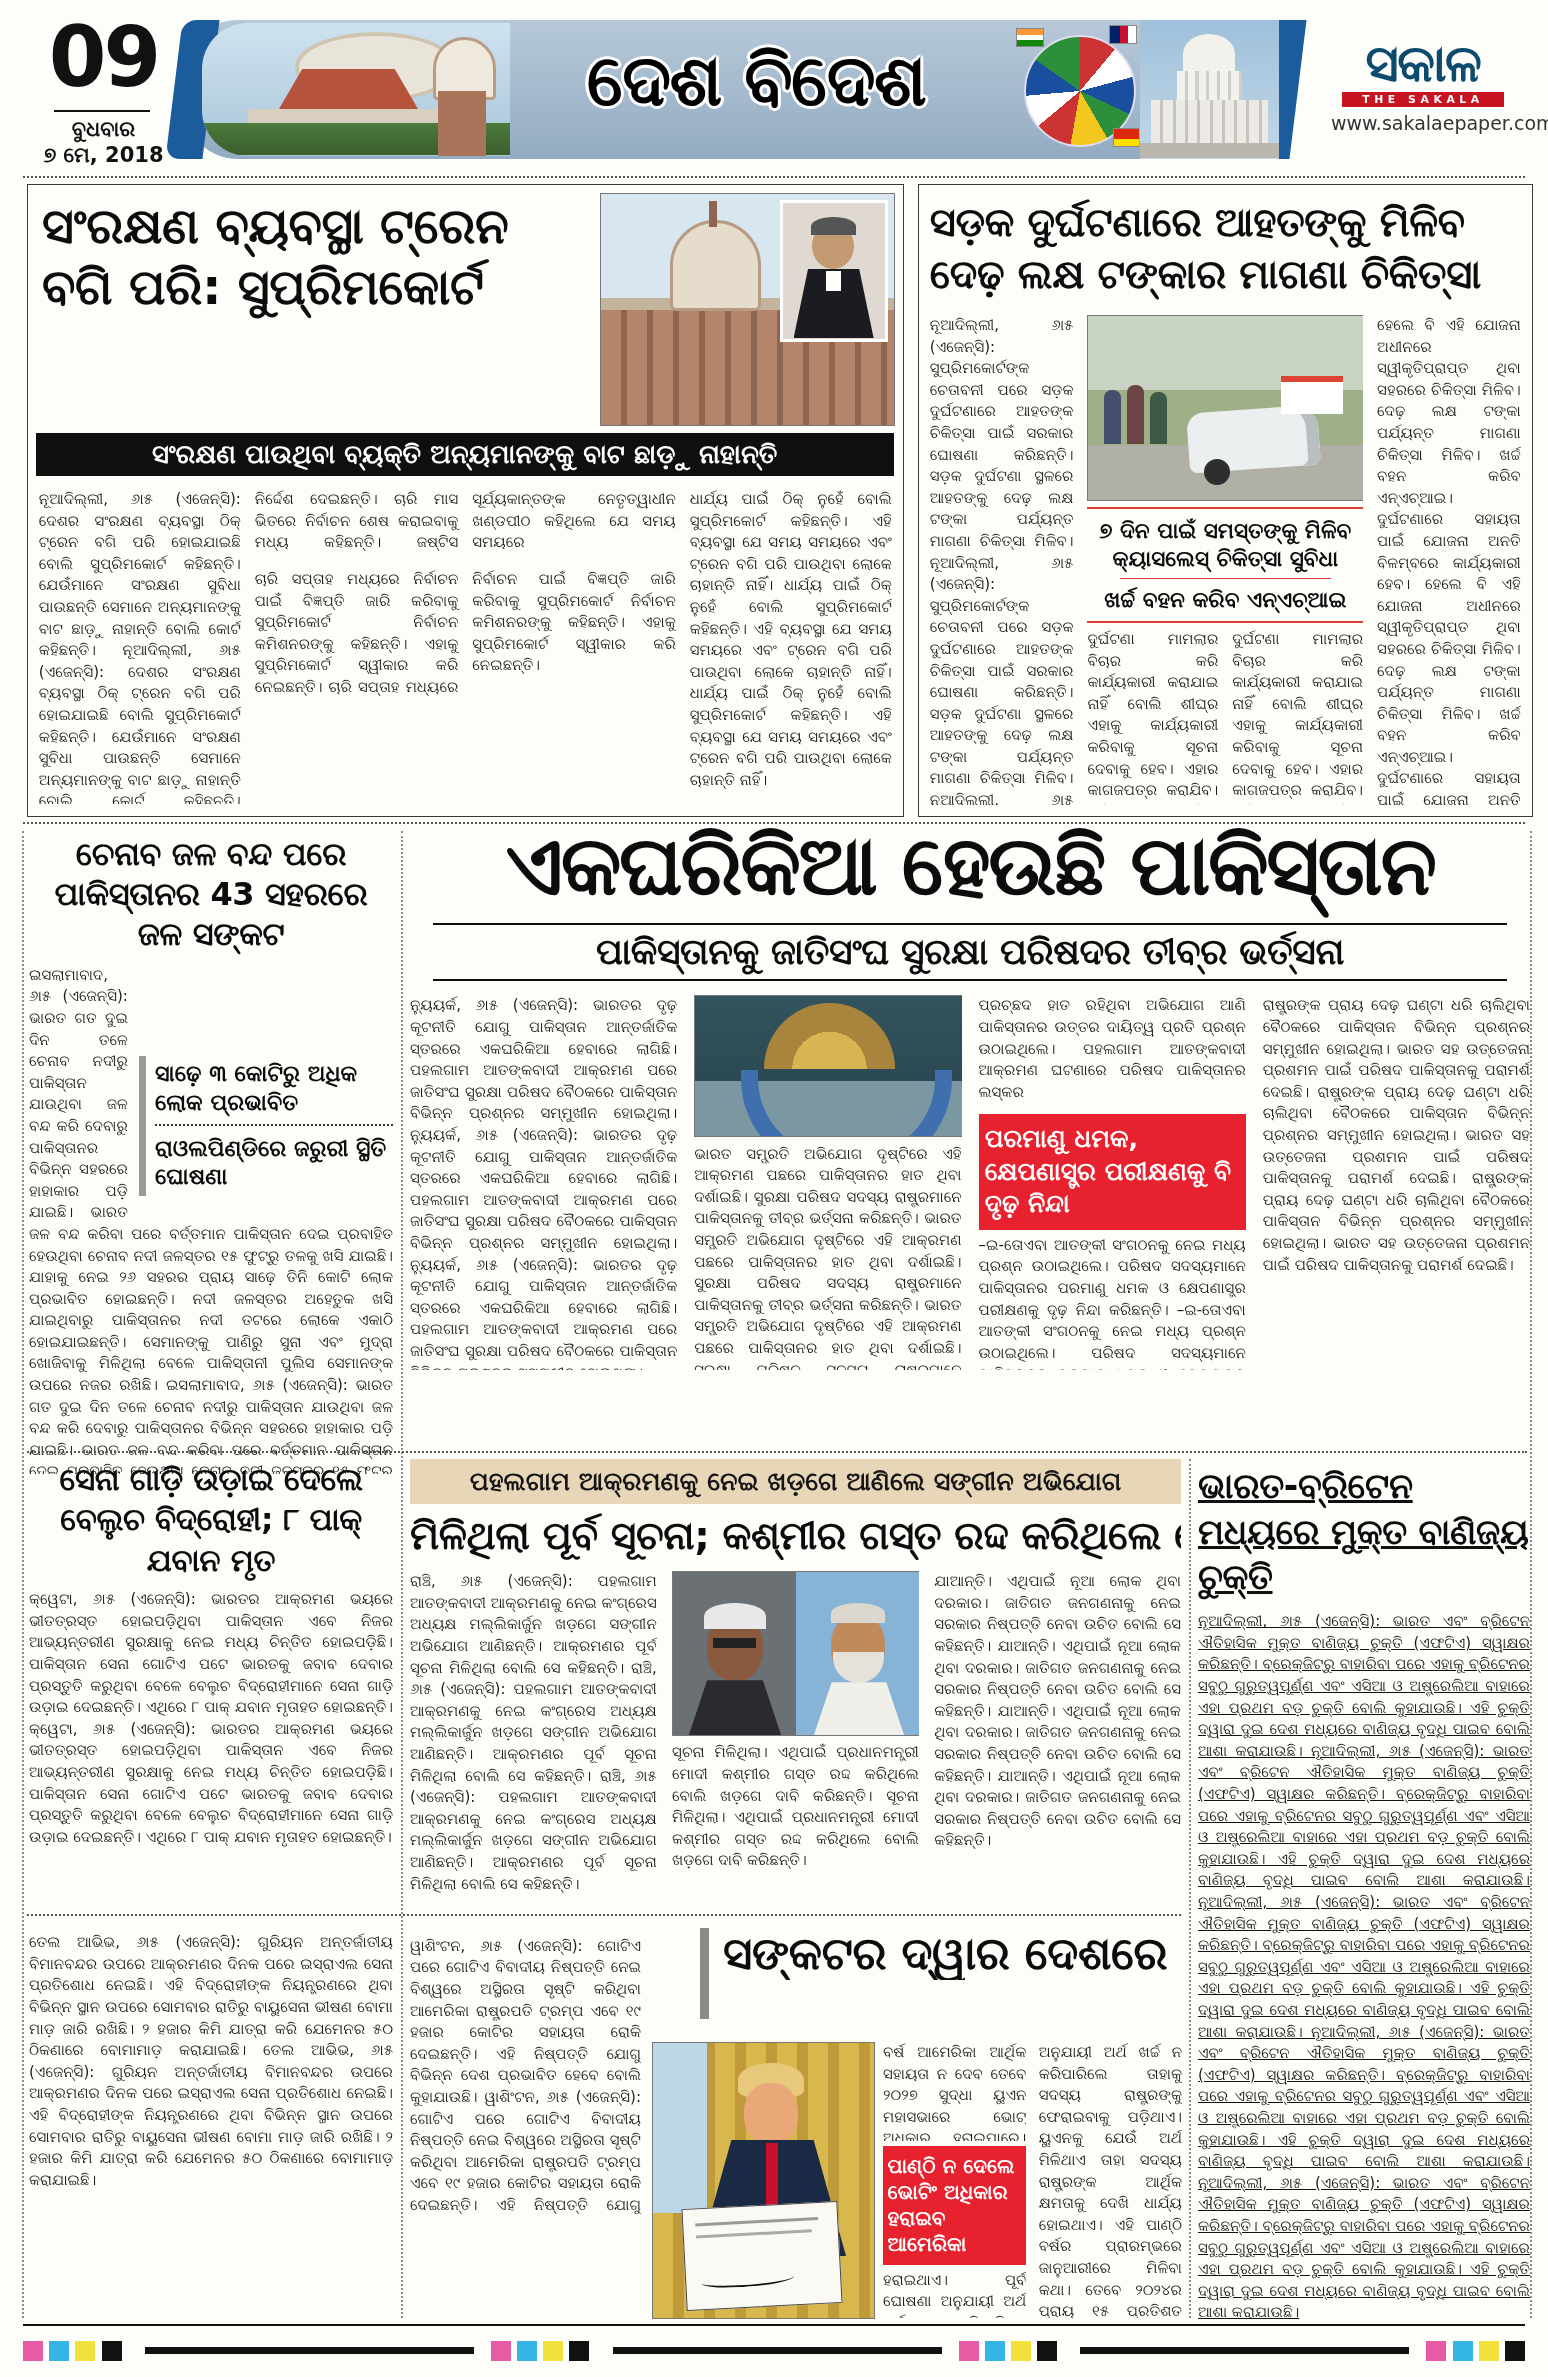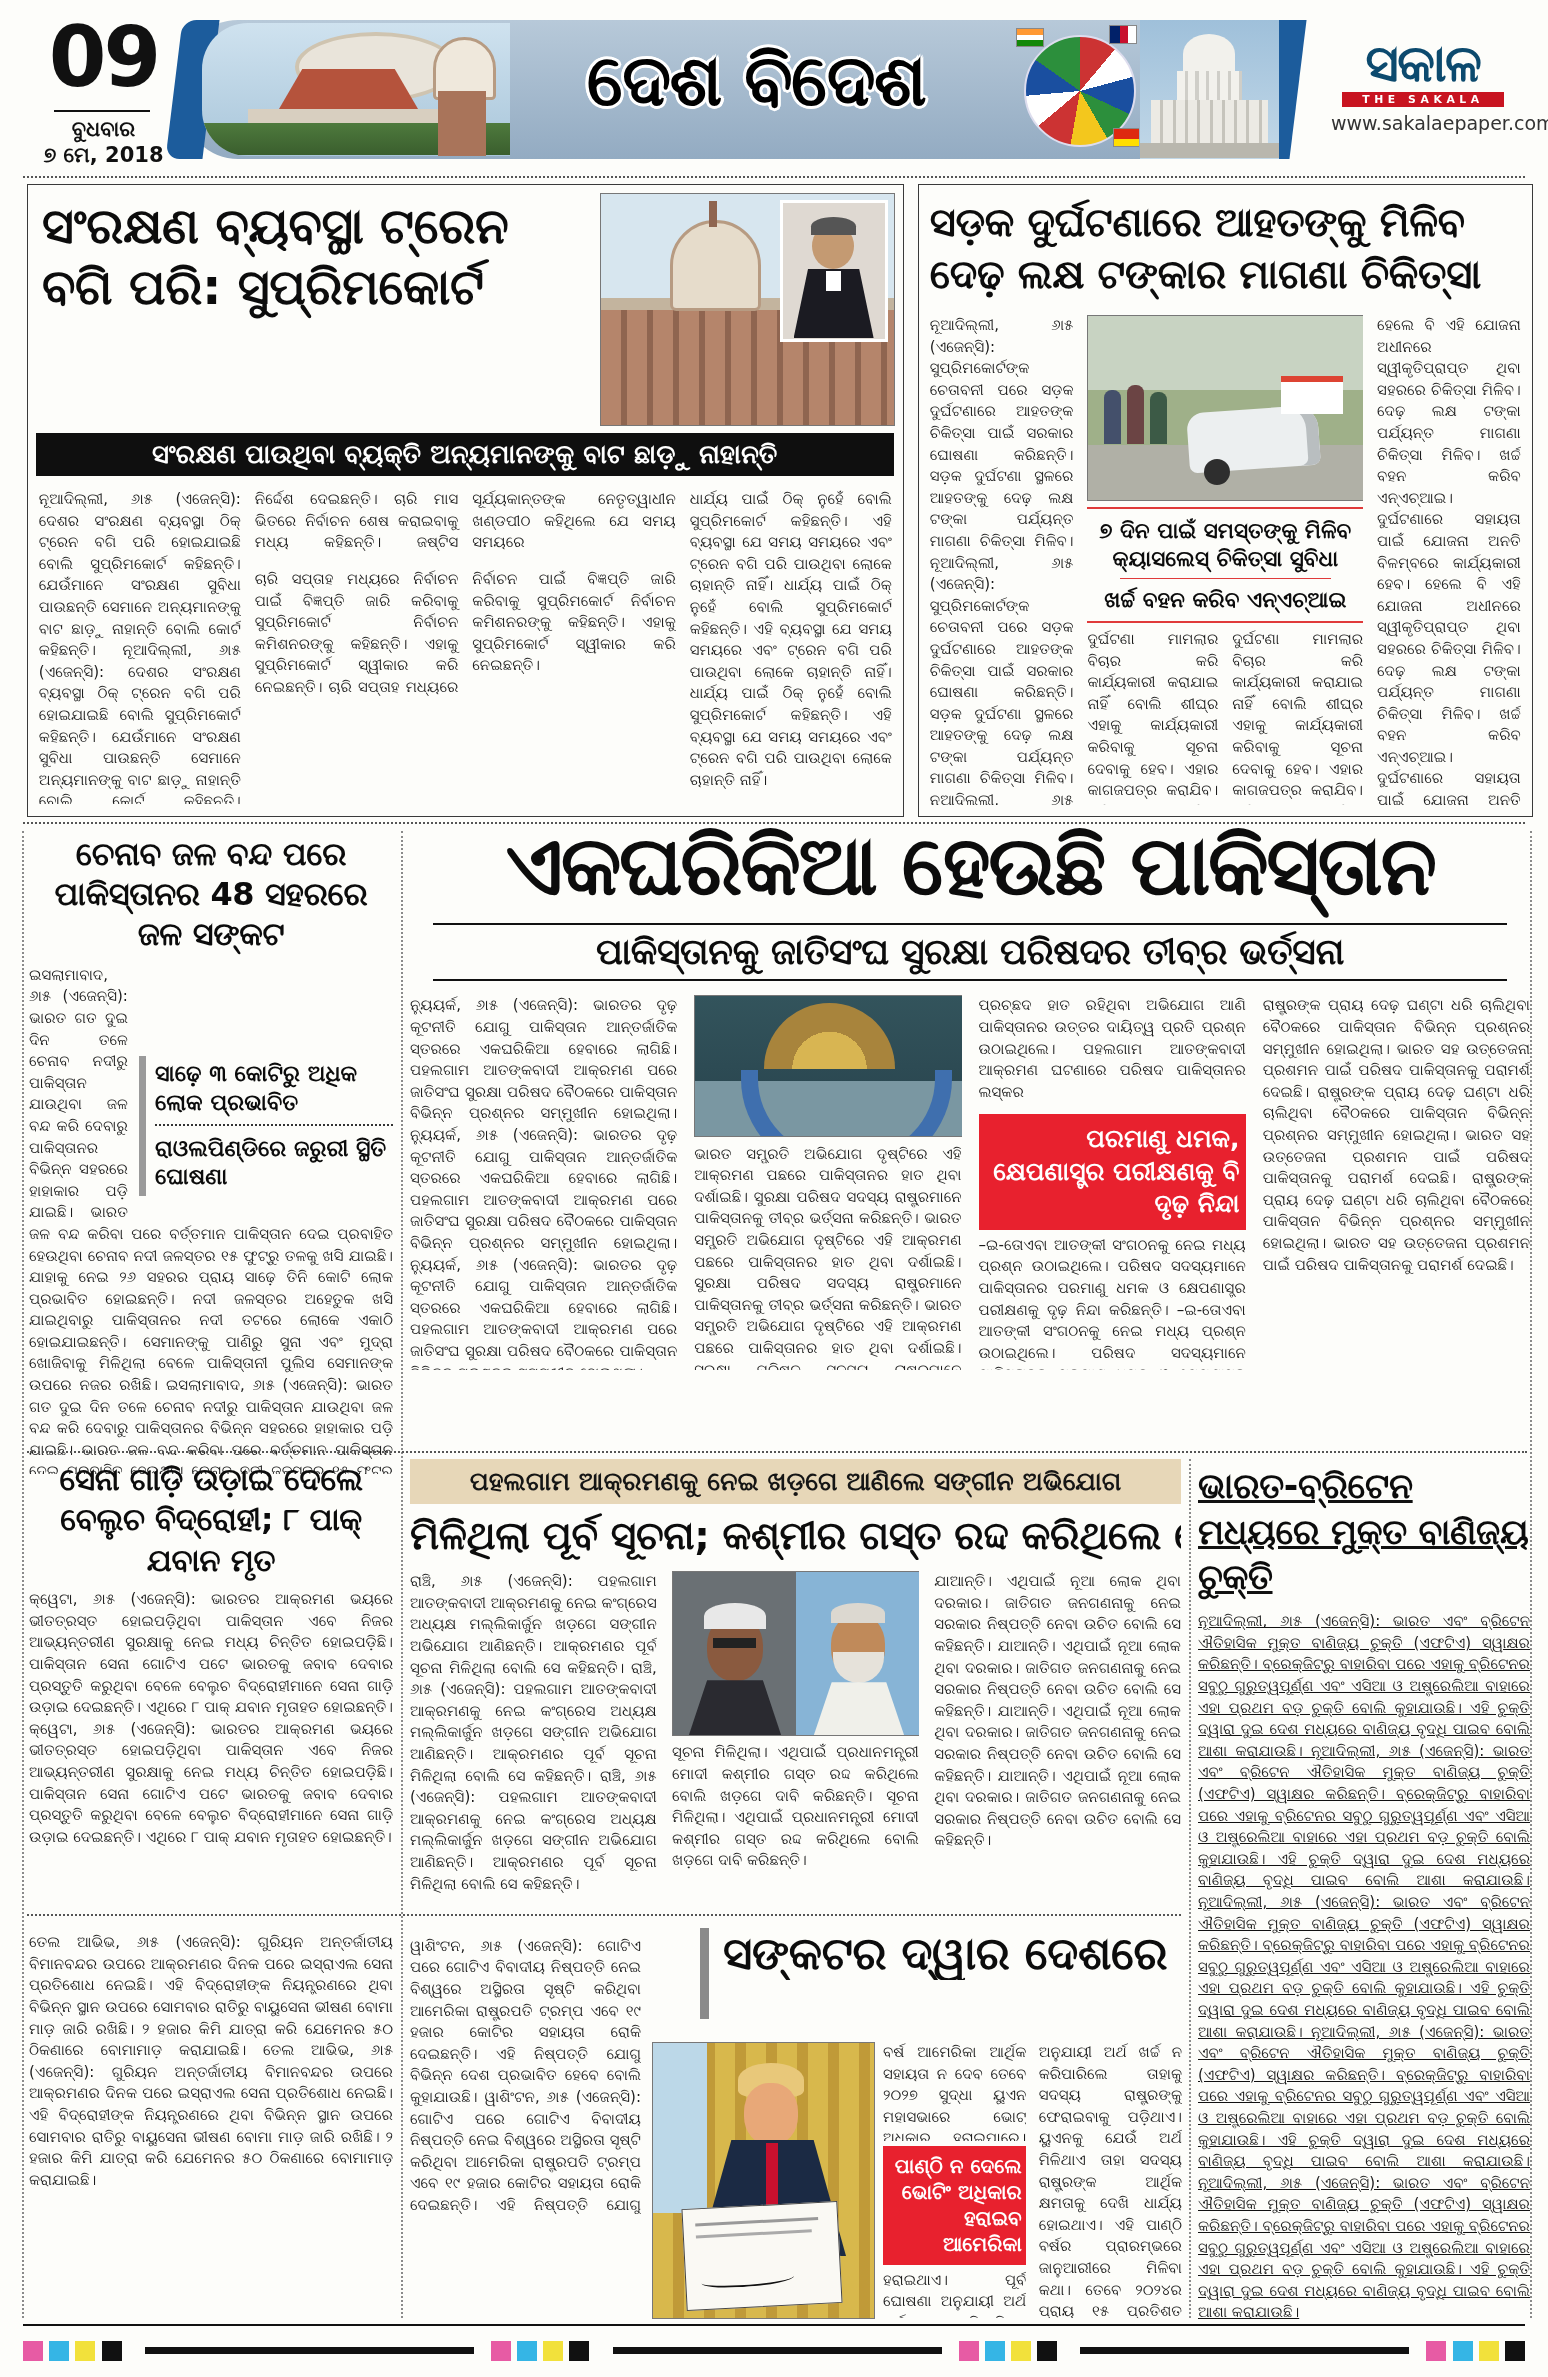--- a/index.html
+++ b/index.html
@@ -9,21 +9,21 @@
   .hl{font-weight:bold;color:#0c0c0c;line-height:1.18;letter-spacing:-0.4px;}
   .c{text-align:center;}
   .body-txt{font-size:15px;line-height:1.44;text-align:justify;color:#1c1c1c;overflow:hidden;}
   .bodyflex{display:flex;gap:14px;overflow:hidden;}
   .bcol{overflow:hidden;}
   .two-col{column-count:2;column-gap:14px;overflow:hidden;font-size:15px;line-height:1.44;text-align:justify;color:#1c1c1c;}
   .quote-box{border-top:2.3px solid #e03a3a;border-bottom:2.3px solid #e03a3a;padding:7.7px 4.6px;margin:6.2px 0;
              text-align:center;font-weight:bold;font-size:25.4px;line-height:1.28;color:#0c0c0c;overflow:hidden;}
   .quote-box.small{font-size:21.6px;}
   .q-div{height:0;border-top:1.5px solid #e03a3a;margin:6.2px 28px;}
-  .red-box{background:#e8212e;color:#fff;font-weight:bold;text-align:right;padding:9.3px 6.2px;
+  .red-box{background:#e8212e;color:#fff;font-weight:bold;text-align:left;padding:9.3px 6.2px;
            font-size:25px;line-height:1.3;overflow:hidden;}
   .red-box.small{font-size:20px;padding:7.7px 4.6px;}
   .bstrip{background:#0f0f0f;color:#fff;text-align:center;font-weight:bold;font-size:26px;
           height:43px;line-height:43px;overflow:hidden;}
   .beige{background:#e7d7b8;text-align:center;font-weight:bold;font-size:25.4px;height:45px;line-height:45px;overflow:hidden;color:#151515;}
   .dotted-h{border-top:2.3px dotted #555;height:0;}
   .dotted-v{border-left:2.3px dotted #8a8a8a;width:0;}
   .note-box{float:right;width:238px;border-left:7.7px solid #9a9a9a;padding:3.1px 0 4.6px 9.3px;margin:91px 0 7.7px 10.8px;
             font-weight:bold;font-size:22.4px;line-height:1.28;color:#0c0c0c;text-align:left;}
   .note-div{border-top:2.3px dotted #333;margin:7.7px 0;height:0;}
@@ -136,21 +136,21 @@
     </div>
   </div>
 
   <div class="abs dotted-h" style="left:23px;top:822px;width:1502px;"></div>
 
   <div class="abs dotted-v" style="left:401px;top:831px;height:1487px;"></div>
   <div class="abs dotted-v" style="left:21.6px;top:831px;height:1487px;"></div>
   <div class="abs dotted-v" style="left:1530px;top:831px;height:1487px;"></div>
 
   <div class="abs" style="left:29px;top:834px;width:364px;height:612px;">
-    <div class="hl c" style="font-size:32px;line-height:1.25;">ଚେନାବ ଜଳ ବନ୍ଦ ପରେ ପାକିସ୍ତାନର 48 ସହରରେ ଜଳ ସଙ୍କଟ</div>
+    <div class="hl c" style="font-size:32px;line-height:1.25;">ଚେନାବ ଜଳ ବନ୍ଦ ପରେ ପାକିସ୍ତାନର 43 ସହରରେ ଜଳ ସଙ୍କଟ</div>
     <div class="body-txt" style="margin-top:10.8px;height:509px;">
       <div class="note-box">
         <div>ସାଢ଼େ ୩ କୋଟିରୁ ଅଧିକ ଲୋକ ପ୍ରଭାବିତ</div>
         <div class="note-div"></div>
         <div>ରାଓଲପିଣ୍ଡିରେ ଜରୁରୀ ସ୍ଥିତି ଘୋଷଣା</div>
       </div>
       <span>ଇସଲାମାବାଦ, ୬ା୫ (ଏଜେନ୍ସି): ଭାରତ ଗତ ଦୁଇ ଦିନ ତଳେ ଚେନାବ ନଦୀରୁ ପାକିସ୍ତାନ ଯାଉଥିବା ଜଳ ବନ୍ଦ କରି ଦେବାରୁ ପାକିସ୍ତାନର ବିଭିନ୍ନ ସହରରେ ହାହାକାର ପଡ଼ି ଯାଇଛି। ଭାରତ ଜଳ ବନ୍ଦ କରିବା ପରେ ବର୍ତ୍ତମାନ ପାକିସ୍ତାନ ଦେଇ ପ୍ରବାହିତ ହେଉଥିବା ଚେନାବ ନଦୀ ଜଳସ୍ତର ୧୫ ଫୁଟ୍‌ରୁ ତଳକୁ ଖସି ଯାଇଛି। ଯାହାକୁ ନେଇ ୨୬ ସହରର ପ୍ରାୟ ସାଢ଼େ ତିନି କୋଟି ଲୋକ ପ୍ରଭାବିତ ହୋଇଛନ୍ତି। ନଦୀ ଜଳସ୍ତର ଅହେତୁକ ଖସି ଯାଇଥିବାରୁ ପାକିସ୍ତାନର ନଦୀ ତଟରେ ଲୋକେ ଏକାଠି ହୋଇଯାଇଛନ୍ତି। ସେମାନଙ୍କୁ ପାଣିରୁ ସୁନା ଏବଂ ମୁଦ୍ରା ଖୋଜିବାକୁ ମିଳିଥିଲା ବେଳେ ପାକିସ୍ତାନୀ ପୁଲିସ ସେମାନଙ୍କ ଉପରେ ନଜର ରଖିଛି। ଇସଲାମାବାଦ, ୬ା୫ (ଏଜେନ୍ସି): ଭାରତ ଗତ ଦୁଇ ଦିନ ତଳେ ଚେନାବ ନଦୀରୁ ପାକିସ୍ତାନ ଯାଉଥିବା ଜଳ ବନ୍ଦ କରି ଦେବାରୁ ପାକିସ୍ତାନର ବିଭିନ୍ନ ସହରରେ ହାହାକାର ପଡ଼ି ଯାଇଛି। ଭାରତ ଜଳ ବନ୍ଦ କରିବା ପରେ ବର୍ତ୍ତମାନ ପାକିସ୍ତାନ ଦେଇ ପ୍ରବାହିତ ହେଉଥିବା ଚେନାବ ନଦୀ ଜଳସ୍ତର ୧୫ ଫୁଟ୍‌ରୁ ତଳକୁ ଖସି ଯାଇଛି। ଯାହାକୁ ନେଇ ୨୬ ସହରର ପ୍ରାୟ ସାଢ଼େ ତିନି କୋଟି ଲୋକ ପ୍ରଭାବିତ ହୋଇଛନ୍ତି। ନଦୀ ଜଳସ୍ତର ଅହେତୁକ ଖସି ଯାଇଥିବାରୁ ପାକିସ୍ତାନର ନଦୀ ତଟରେ ଲୋକେ ଏକାଠି ହୋଇଯାଇଛନ୍ତି। ସେମାନଙ୍କୁ ପାଣିରୁ ସୁନା ଏବଂ ମୁଦ୍ରା ଖୋଜିବାକୁ ମିଳିଥିଲା ବେଳେ ପାକିସ୍ତାନୀ ପୁଲିସ ସେମାନଙ୍କ ଉପରେ ନଜର ରଖିଛି। ଇସଲାମାବାଦ, ୬ା୫ (ଏଜେନ୍ସି): ଭାରତ ଗତ ଦୁଇ ଦିନ ତଳେ ଚେନାବ ନଦୀରୁ ପାକିସ୍ତାନ ଯାଉଥିବା ଜଳ ବନ୍ଦ କରି ଦେବାରୁ ପାକିସ୍ତାନର ବିଭିନ୍ନ ସହରରେ ହାହାକାର ପଡ଼ି ଯାଇଛି। ଭାରତ ଜଳ ବନ୍ଦ କରିବା ପରେ ବର୍ତ୍ତମାନ ପାକିସ୍ତାନ ଦେଇ ପ୍ରବାହିତ ହେଉଥିବା ଚେନାବ ନଦୀ ଜଳସ୍ତର ୧୫ ଫୁଟ୍‌ରୁ ତଳକୁ ଖସି ଯାଇଛି। ଯାହାକୁ ନେଇ ୨୬ ସହରର ପ୍ରାୟ ସାଢ଼େ ତିନି କୋଟି ଲୋକ ପ୍ରଭାବିତ ହୋଇଛନ୍ତି। ନଦୀ ଜଳସ୍ତର ଅହେତୁକ ଖସି ଯାଇଥିବାରୁ ପାକିସ୍ତାନର ନଦୀ ତଟରେ ଲୋକେ ଏକାଠି ହୋଇଯାଇଛନ୍ତି। ସେମାନଙ୍କୁ ପାଣିରୁ ସୁନା ଏବଂ ମୁଦ୍ରା ଖୋଜିବାକୁ ମିଳିଥିଲା ବେଳେ ପାକିସ୍ତାନୀ ପୁଲିସ ସେମାନଙ୍କ ଉପରେ ନଜର ରଖିଛି।</span>
     </div>
   </div>
 

